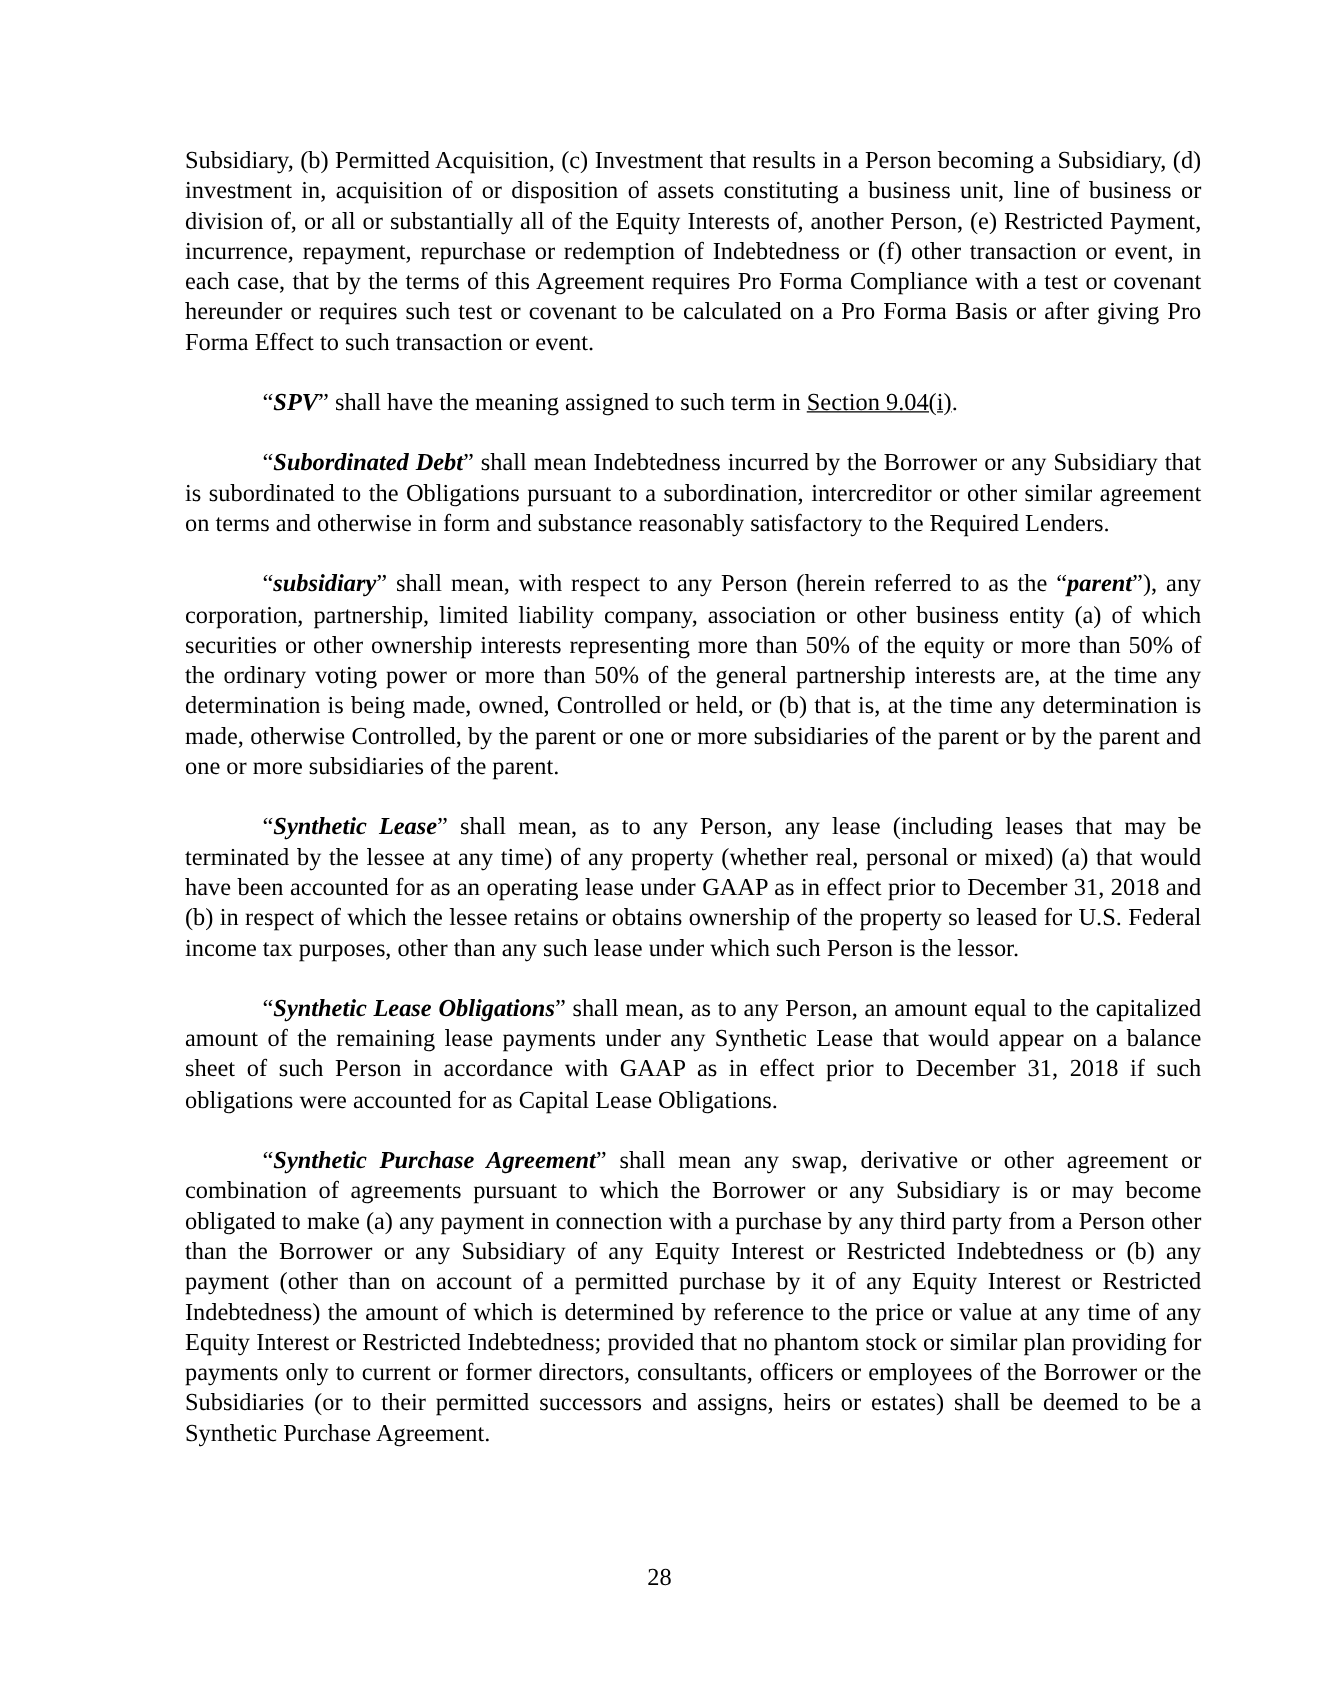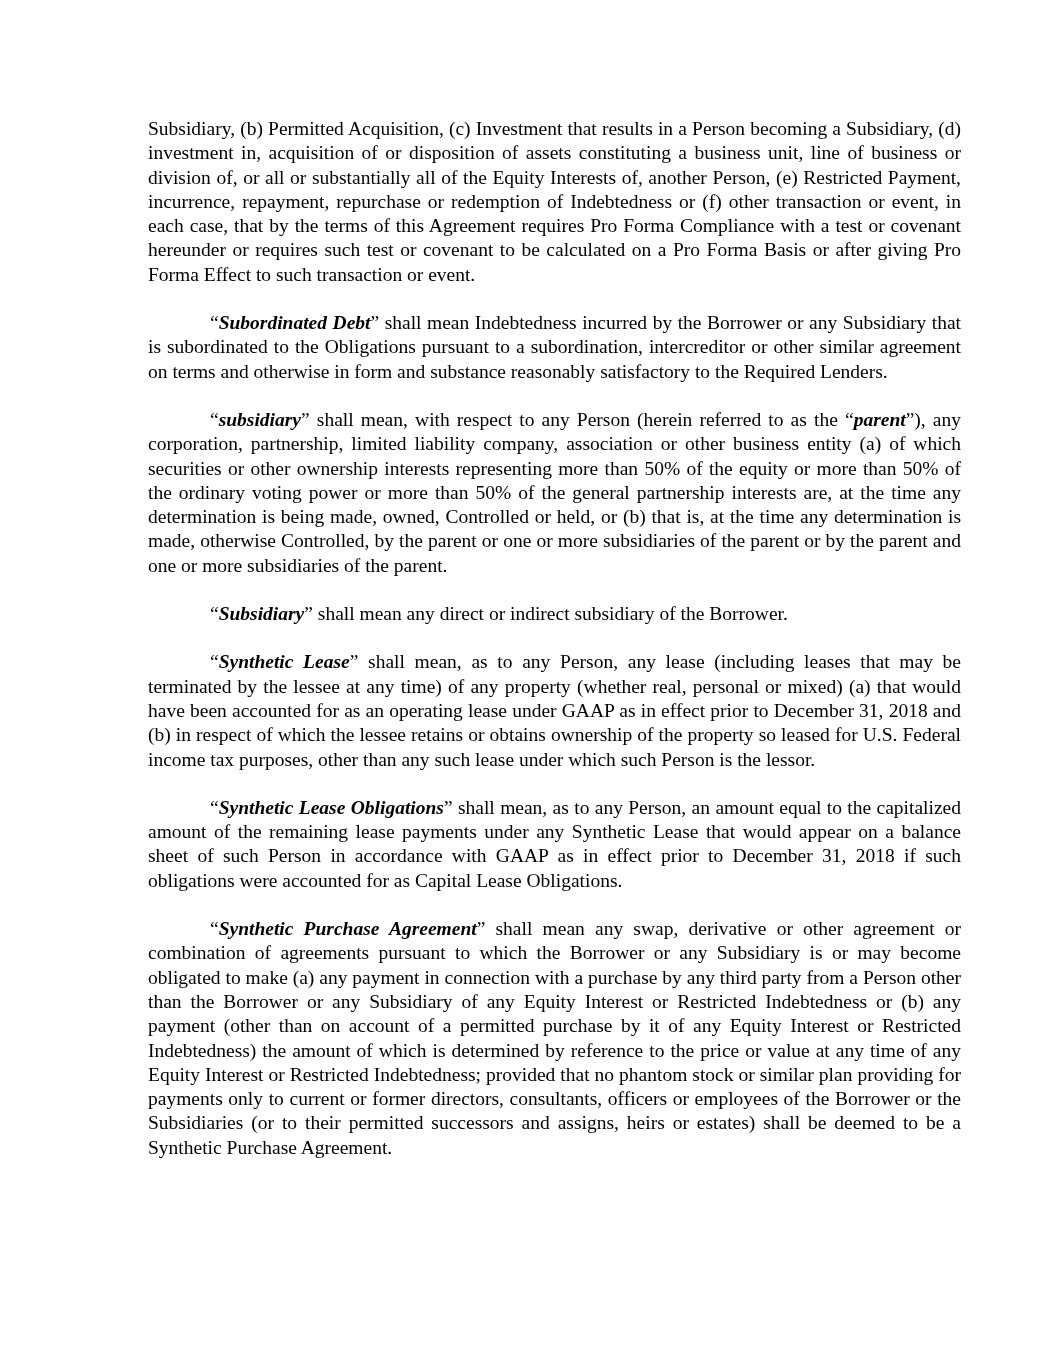--- a/index.html
+++ b/index.html
@@ -44,20 +44,21 @@
     text-align: center;
     font-size: 19.5px;
   }
 </style>
 </head>
 <body>
 
 <div class="page">
   <div class="text-block">
       <p class="para"><span class="normal">Subsidiary, (b) Permitted Acquisition, (c) Investment that results in a Person becoming a Subsidiary, (d) investment in, acquisition of or disposition of assets constituting a business unit, line of business or division of, or all or substantially all of the Equity Interests of, another Person, (e) Restricted Payment, incurrence, repayment, repurchase or redemption of Indebtedness or (f) other transaction or event, in each case, that by the terms of this Agreement requires Pro Forma Compliance with a test or covenant hereunder or requires such test or covenant to be calculated on a Pro Forma Basis or after giving Pro Forma Effect to such transaction or event.</span></p>
+      <p class="para indent"><span class="normal">“</span><span class="bold-italic">SPV</span><span class="normal">” shall have the meaning assigned to such term in </span><span class="underline">Section 9.04(i)</span><span class="normal">.</span></p>
       <p class="para indent"><span class="normal">“</span><span class="bold-italic">Subordinated Debt</span><span class="normal">” shall mean Indebtedness incurred by the Borrower or any Subsidiary that is subordinated to the Obligations pursuant to a subordination, intercreditor or other similar agreement on terms and otherwise in form and substance reasonably satisfactory to the Required Lenders.</span></p>
       <p class="para indent"><span class="normal">“</span><span class="bold-italic">subsidiary</span><span class="normal">” shall mean, with respect to any Person (herein referred to as the “</span><span class="bold-italic">parent</span><span class="normal">”), any corporation, partnership, limited liability company, association or other business entity (a) of which securities or other ownership interests representing more than 50% of the equity or more than 50% of the ordinary voting power or more than 50% of the general partnership interests are, at the time any determination is being made, owned, Controlled or held, or (b) that is, at the time any determination is made, otherwise Controlled, by the parent or one or more subsidiaries of the parent or by the parent and one or more subsidiaries of the parent.</span></p>
-      <p class="para indent"><span class="normal">“</span><span class="bold-italic">Subsidiary</span><span class="normal">” shall mean any direct or indirect subsidiary of the Borrower.</span></p>
       <p class="para indent"><span class="normal">“</span><span class="bold-italic">Synthetic Lease</span><span class="normal">” shall mean, as to any Person, any lease (including leases that may be terminated by the lessee at any time) of any property (whether real, personal or mixed) (a) that would have been accounted for as an operating lease under GAAP as in effect prior to December 31, 2018 and (b) in respect of which the lessee retains or obtains ownership of the property so leased for U.S. Federal income tax purposes, other than any such lease under which such Person is the lessor.</span></p>
       <p class="para indent"><span class="normal">“</span><span class="bold-italic">Synthetic Lease Obligations</span><span class="normal">” shall mean, as to any Person, an amount equal to the capitalized amount of the remaining lease payments under any Synthetic Lease that would appear on a balance sheet of such Person in accordance with GAAP as in effect prior to December 31, 2018 if such obligations were accounted for as Capital Lease Obligations.</span></p>
       <p class="para indent"><span class="normal">“</span><span class="bold-italic">Synthetic Purchase Agreement</span><span class="normal">” shall mean any swap, derivative or other agreement or combination of agreements pursuant to which the Borrower or any Subsidiary is or may become obligated to make (a) any payment in connection with a purchase by any third party from a Person other than the Borrower or any Subsidiary of any Equity Interest or Restricted Indebtedness or (b) any payment (other than on account of a permitted purchase by it of any Equity Interest or Restricted Indebtedness) the amount of which is determined by reference to the price or value at any time of any Equity Interest or Restricted Indebtedness; </span><span class="italic">provided</span><span class="normal"> that no phantom stock or similar plan providing for payments only to current or former directors, consultants, officers or employees of the Borrower or the Subsidiaries (or to their permitted successors and assigns, heirs or estates) shall be deemed to be a Synthetic Purchase Agreement.</span></p>
     </div>
+  <div class="page-number">28</div>
 </div>
 
 </body></html>

